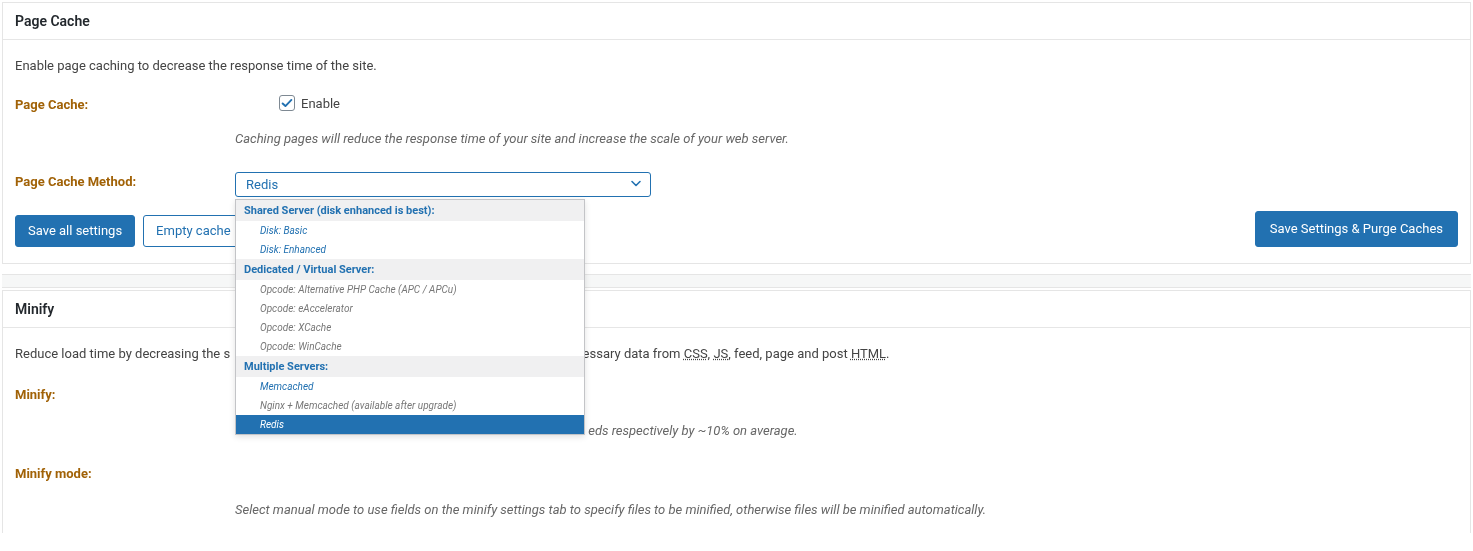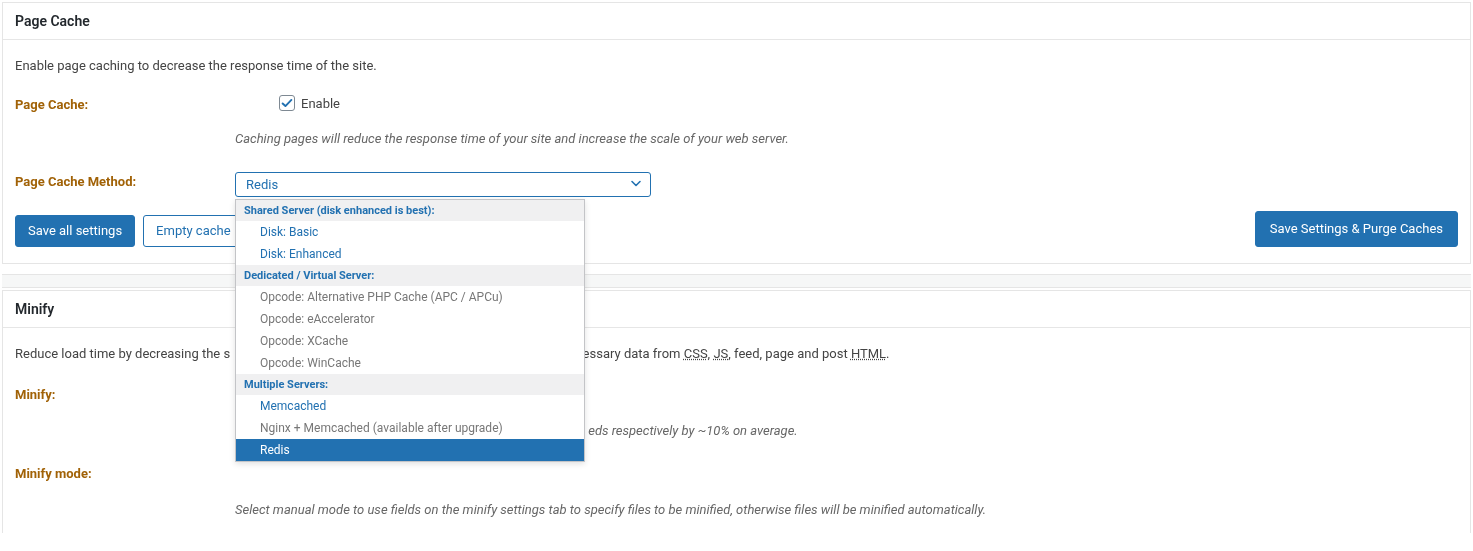--- a/index.html
+++ b/index.html
@@ -103,21 +103,22 @@
     background: #f0f0f1;
     padding: 4px 8px;
     font-weight: 700;
     color: #2271b1;
     font-size: 11px;
   }
   .dropdown .option {
     padding: 4px 8px 4px 24px;
     color: #2271b1;
     cursor: pointer;
-    font-size: 12px;
+    font-size: 10px;
+    font-style: italic;
   }
   .dropdown .option.disabled-ish {
     color: #777;
   }
   .dropdown .option.selected {
     background: #2271b1;
     color: #fff;
   }
   .buttons-row {
     display: flex;

